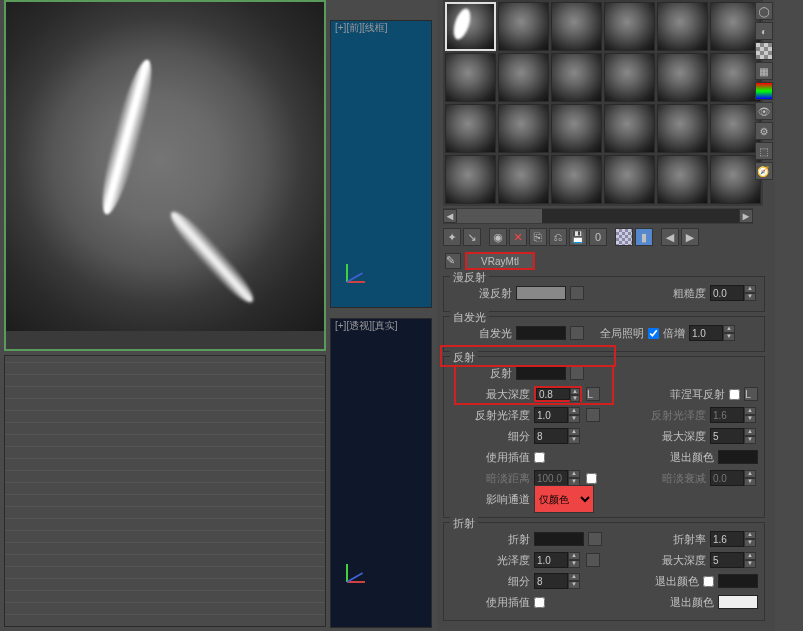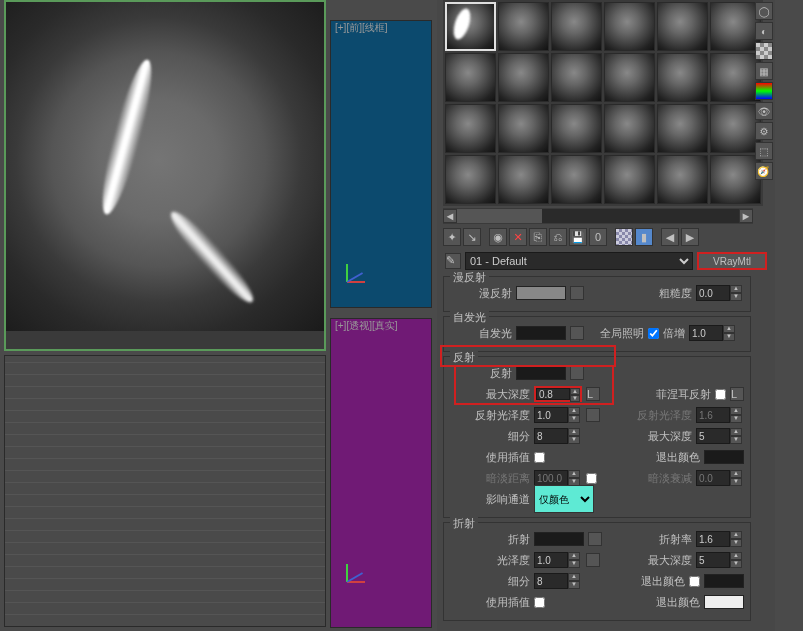--- a/index.html
+++ b/index.html
@@ -6,21 +6,21 @@
 body{background:#4a4a4a;width:803px;height:631px;overflow:hidden;position:relative}
 .preview-panel{position:absolute;left:4px;top:0;width:322px;height:351px;border:2px solid #5a9a5a;background:#3a3a3a}
 .preview-header{height:18px;background:#4a4a4a;display:flex;align-items:center;padding:0 4px;gap:8px}
 .preview-header label{display:flex;align-items:center;gap:2px}
 .preview-header input[type=checkbox]{width:11px;height:11px}
 .preview-body{width:318px;height:329px;background:radial-gradient(circle at 48% 48%,#757575 0%,#6a6a6a 25%,#555 45%,#3a3a3a 60%,#2a2a2a 75%,#1a1a1a 100%);position:relative}
 .hl1{position:absolute;left:108px;top:55px;width:26px;height:160px;background:linear-gradient(90deg,transparent 0%,#fff 40%,#fff 55%,transparent 100%);border-radius:50%;transform:rotate(15deg);filter:blur(1px)}
 .hl2{position:absolute;left:195px;top:195px;width:22px;height:120px;background:linear-gradient(90deg,transparent 0%,#eee 40%,#eee 55%,transparent 100%);border-radius:50%;transform:rotate(-42deg);filter:blur(1.5px)}
 .vp-top{position:absolute;left:330px;top:20px;width:102px;height:288px;background:#0c4a6e;border:1px solid #2a2a2a}
 .vp-lbl{position:absolute;top:0;left:4px;color:#999;font-size:10px}
-.vp-bot{position:absolute;left:330px;top:318px;width:102px;height:310px;background:#701a75;border:1px solid #2a2a2a}
+.vp-bot{position:absolute;left:330px;top:318px;width:102px;height:310px;background:#0f172a;border:1px solid #2a2a2a}
 .axis{position:absolute;bottom:10px;left:10px;width:30px;height:30px}
 .axis .ax{position:absolute;width:18px;height:2px;left:6px;top:14px;transform-origin:left center}
 .ax-x{background:#d04040}
 .ax-y{background:#40d040;transform:rotate(-90deg)}
 .ax-z{background:#4060d0;transform:rotate(-30deg)}
 .grid-bg{position:absolute;left:4px;top:355px;width:322px;height:272px;background:repeating-linear-gradient(0deg,#4a4a4a 0,#4a4a4a 11px,#555 11px,#555 12px),repeating-linear-gradient(90deg,#4a4a4a 0,#4a4a4a 11px,#555 11px,#555 12px);border:1px solid #2a2a2a}
 .mat-panel{position:absolute;left:437px;top:0;width:338px;height:631px;background:#474747}
 .sample-grid{display:grid;grid-template-columns:repeat(6,51px);grid-template-rows:repeat(4,49px);gap:2px;padding:2px;background:#3a3a3a;margin-left:6px}
 .sample{background:radial-gradient(circle at 45% 40%,#888 0%,#666 30%,#444 55%,#222 80%,#111 100%);border:1px solid #2a2a2a;position:relative}
 .sample.sel{border:2px solid #e0e0e0}
@@ -31,35 +31,35 @@
 .hscroll .btn{width:14px;height:14px;background:#555;border:1px solid #333;text-align:center;line-height:12px}
 .hscroll .track{flex:1;height:14px;background:#2a2a2a;position:relative}
 .hscroll .thumb{position:absolute;left:0;width:30%;height:100%;background:#555}
 .toolbar{height:22px;background:#474747;display:flex;align-items:center;gap:2px;padding:0 6px;margin:2px 0}
 .toolbar .tb{width:18px;height:18px;background:#555;border:1px solid #333;display:flex;align-items:center;justify-content:center;font-size:11px}
 .toolbar .sep{width:4px}
 .name-row{display:flex;align-items:center;gap:4px;padding:2px 8px}
 .name-row .dropper{width:16px;height:16px;background:#555;border:1px solid #333}
 .name-row select{flex:1;background:#2a2a2a;color:#ccc;border:1px solid #1a1a1a;height:18px;font-size:11px}
 .mat-type-btn{width:70px;height:18px;background:#555;border:1px solid #333;text-align:center;line-height:16px;font-size:10px;border:2px solid #d02020}
-.section{border:1px solid #333;margin:4px 24px 2px 6px;padding:4px 6px 6px 6px;position:relative}
+.section{border:1px solid #333;margin:4px 10px 2px 6px;padding:4px 6px 6px 6px;position:relative}
 .section-title{position:absolute;top:-7px;left:6px;background:#474747;padding:0 3px;font-size:11px}
 .row{display:flex;align-items:center;gap:4px;margin:3px 0;height:18px}
 .row .lab{text-align:right;width:62px;font-size:11px}
 .row .labw{text-align:right;width:80px;font-size:11px}
 .swatch{width:50px;height:14px;background:#888;border:1px solid #222}
 .swatch.dk{background:#1a1a1a}
 .spinner{display:flex;width:48px;height:16px}
 .spinner input{width:34px;background:#2a2a2a;color:#ccc;border:1px solid #1a1a1a;font-size:10px;padding:0 2px}
 .spinner .sp{width:12px;display:flex;flex-direction:column}
 .spinner .sp div{height:8px;background:#555;border:1px solid #333;font-size:6px;text-align:center;line-height:5px}
 .minibox{width:14px;height:14px;background:#555;border:1px solid #333}
 .red-box{border:2px solid #d02020!important}
 .red-over{position:absolute;border:2px solid #d02020;pointer-events:none}
-select.small{background:#5eead4;color:#000;border:1px solid #333;height:28px;font-size:10px;width:60px}
+select.small{background:#ef4444;color:#000;border:1px solid #333;height:28px;font-size:10px;width:60px}
 .cb{width:11px;height:11px}
 </style>
 </head>
 <body>
 
 <div class="preview-panel">
   <div class="preview-body">
     <div class="hl1"></div>
       <div class="hl2"></div>
   </div>
@@ -144,21 +144,20 @@
     <div class="sep"></div>
     <div class="tb" style="background:repeating-conic-gradient(#88a 0 25%,#ccd 0 50%) 0 0/6px 6px"></div>
     <div class="tb" style="background:#5588cc">▮</div>
     <div class="sep"></div>
     <div class="tb">◀</div>
     <div class="tb">▶</div>
   </div>
 
   <div class="name-row">
     <div class="dropper">✎</div>
-    <select><option>01 - Default</option></select>
     <div class="mat-type-btn">VRayMtl</div>
   </div>
 
   <div class="section">
     <div class="section-title">漫反射</div>
     <div class="row">
       <span class="lab">漫反射</span>
       <div class="swatch"></div>
       <div class="minibox"></div>
       <span style="flex:1"></span>

